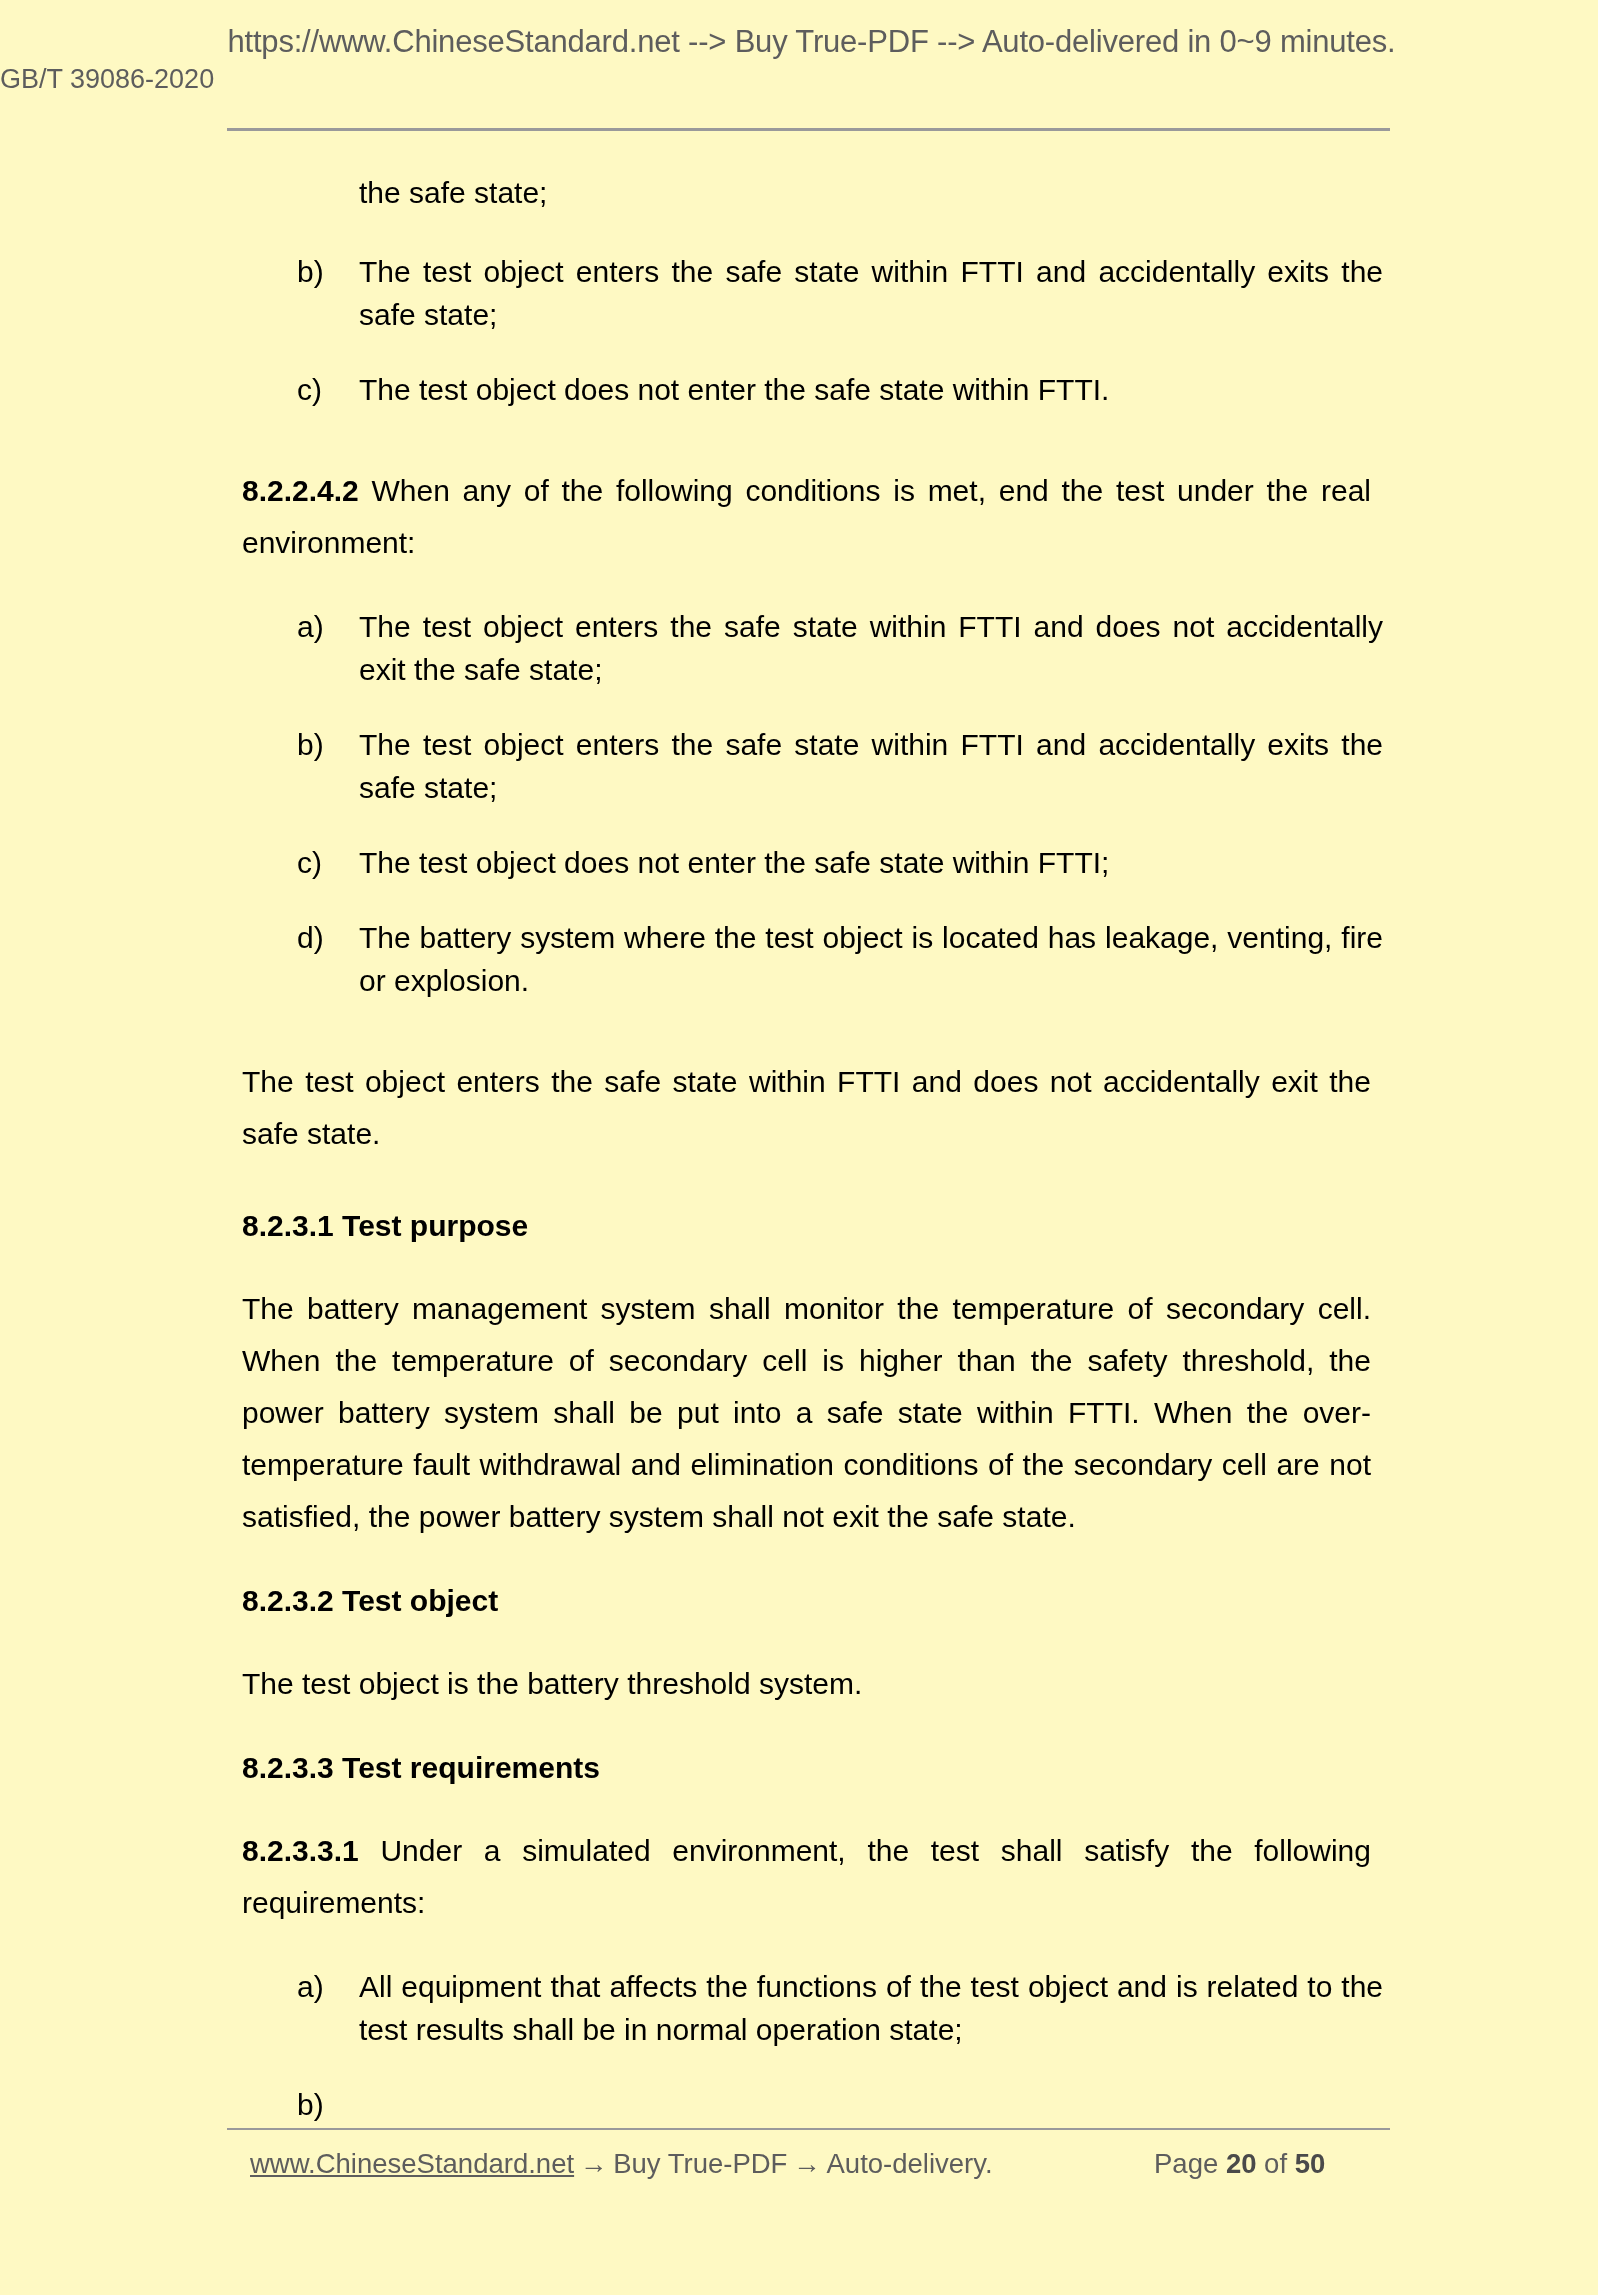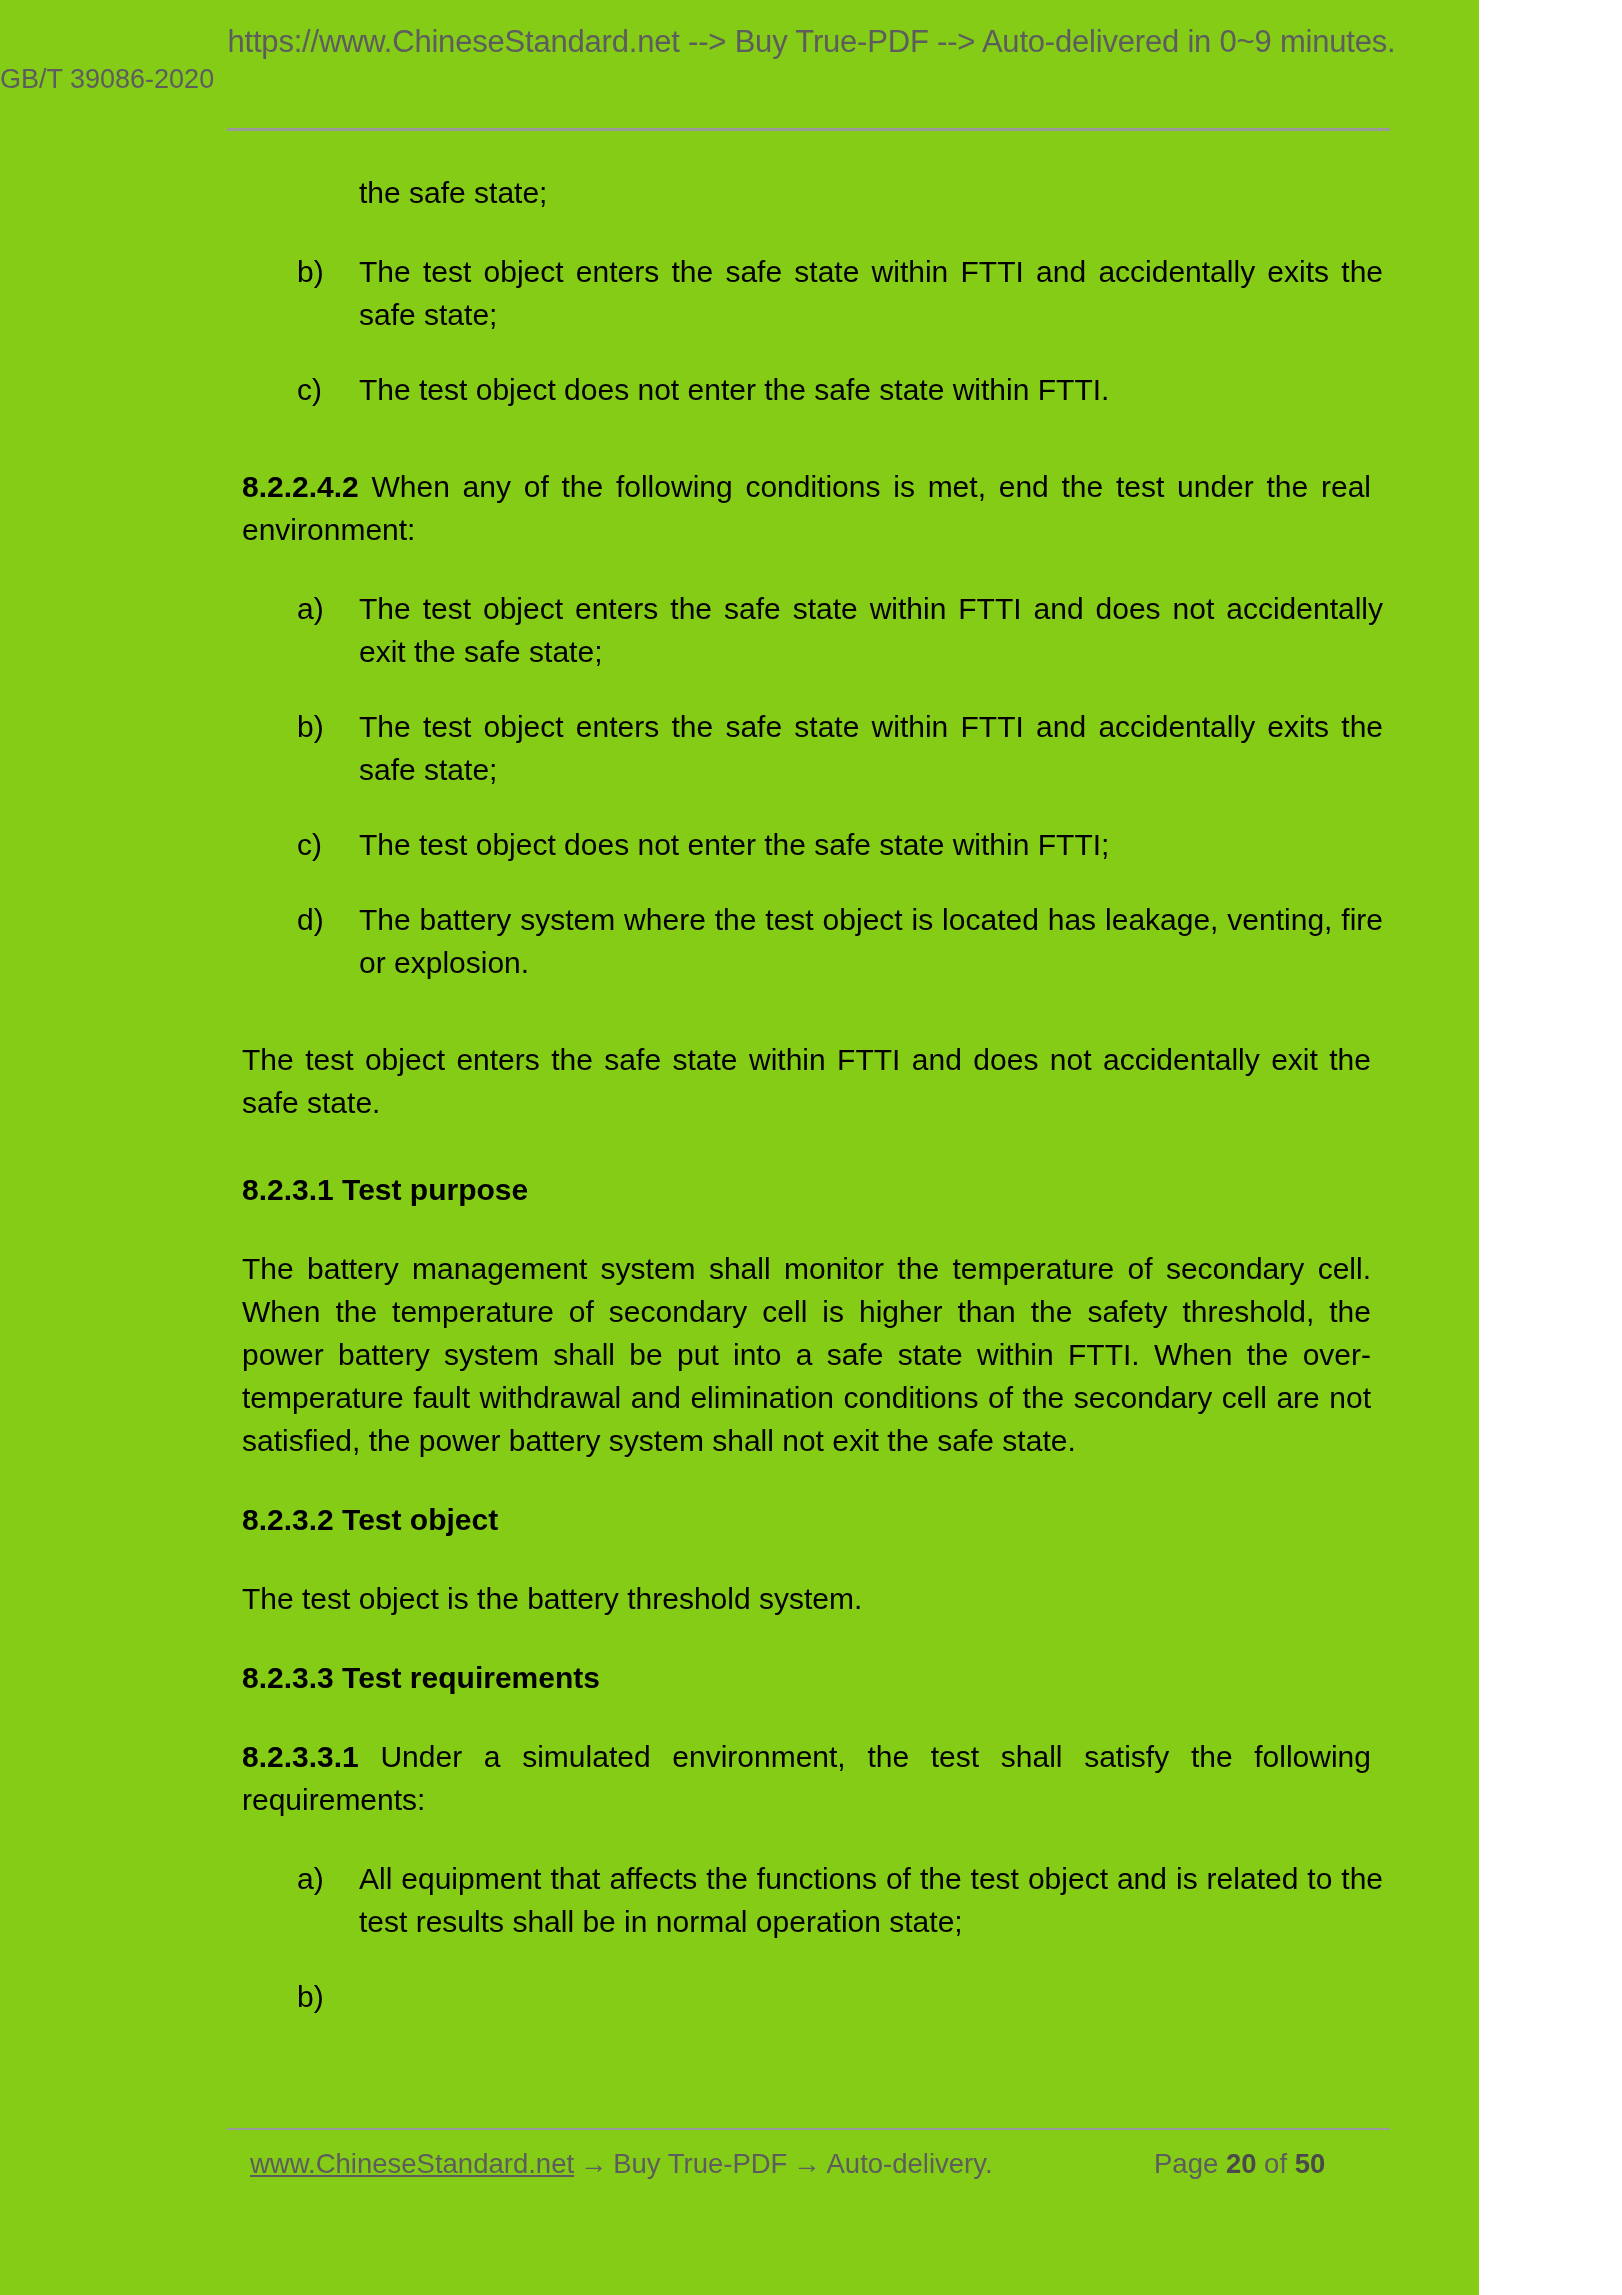--- a/index.html
+++ b/index.html
@@ -7,23 +7,23 @@
     margin: 0;
     padding: 0;
     background: #ffffff;
   }
   body {
     font-family: "Liberation Sans", sans-serif;
     color: #000000;
   }
   .page {
     position: relative;
-    width: 1479px;
+    width: 1598px;
     height: 2295px;
-    background: #84cc16;
+    background: #fef9c3;
     overflow: hidden;
     box-sizing: border-box;
   }
 
   
   .watermark-header {
     position: absolute;
     top: 23px;
     left: 0;
     width: 1623px;
@@ -63,21 +63,21 @@
   .content {
     position: absolute;
     top: 171px;
     left: 242px;
     width: 1141px;
   }
 
   p.para {
     margin: 0 12px 36px 0;
     font-size: 30px;
-    line-height: 43px;
+    line-height: 52px;
     text-align: justify;
     text-justify: inter-word;
     color: #000000;
   }
   p.para.flush {
     text-align: left;
   }
   p.para .num {
     font-weight: bold;
   }

